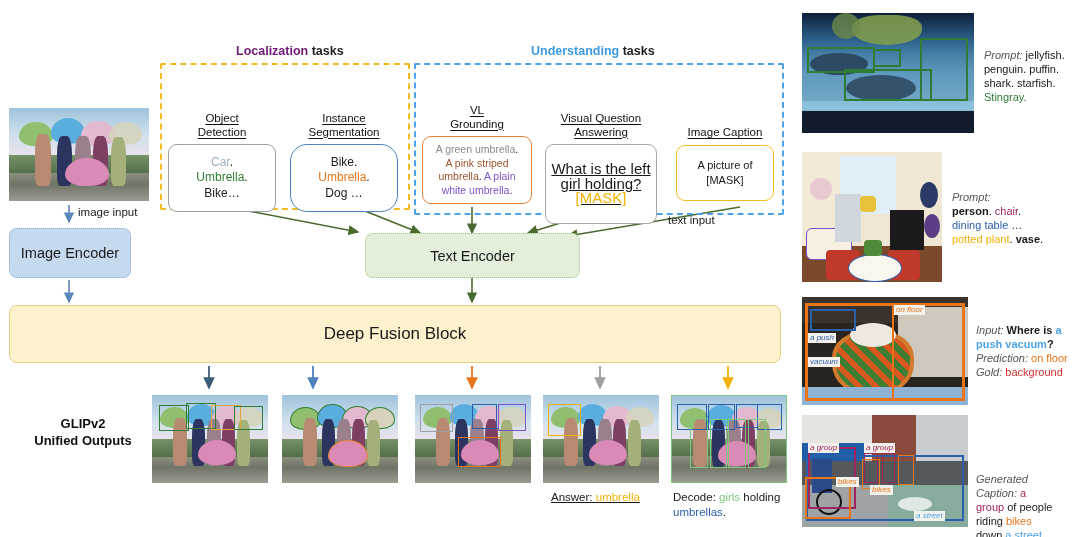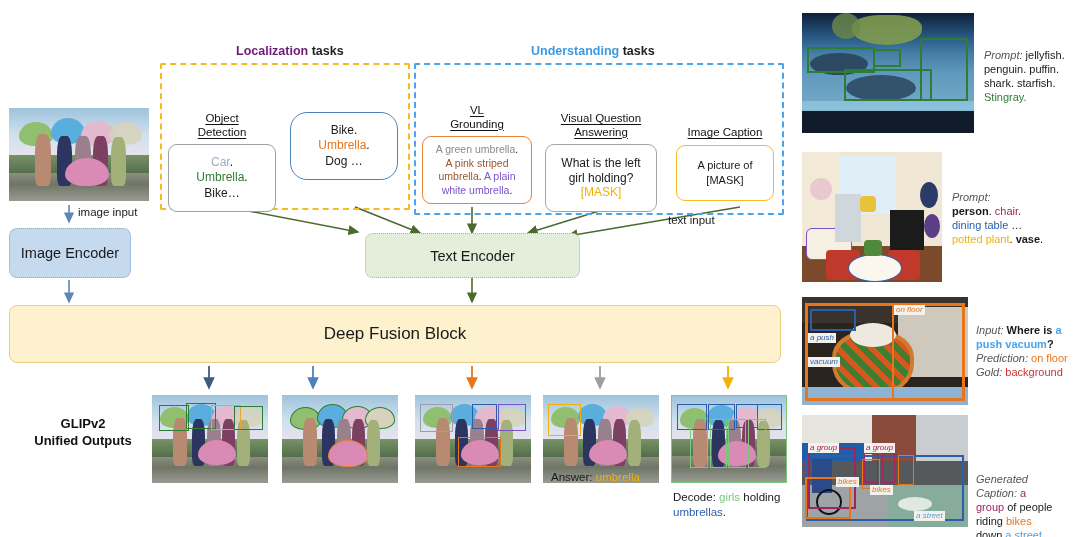--- a/index.html
+++ b/index.html
@@ -151,20 +151,24 @@
   <div class="task-card" style="height:68px;">
     <div>
       <div><span class="c-gray">Car</span><span class="c-dark">.</span></div>
       <div><span class="c-green">Umbrella</span><span class="c-dark">.</span></div>
       <div><span class="c-dark">Bike…</span></div>
     </div>
   </div>
 </div>
 
 <div class="task-col" style="left:290px;top:80px;width:108px;">
+  <div class="task-head">
+    <span>Instance</span><br>
+    <span>Segmentation</span>
+  </div>
   <div class="task-card blue" style="height:68px;">
     <div>
       <div><span class="c-dark">Bike</span><span class="c-dark">.</span></div>
       <div><span class="c-orange">Umbrella</span><span class="c-dark">.</span></div>
       <div><span class="c-dark">Dog …</span></div>
     </div>
   </div>
 </div>
 
 <div class="task-col" style="left:422px;top:72px;width:110px;">
@@ -180,21 +184,21 @@
       <div><span class="c-purple">white umbrella</span><span class="c-dark">.</span></div>
     </div>
   </div>
 </div>
 
 <div class="task-col" style="left:545px;top:80px;width:112px;">
   <div class="task-head">
     <span>Visual Question</span><br>
     <span>Answering</span>
   </div>
-  <div class="task-card gray" style="height:68px;font-size:12px;line-height:14.5px;">
+  <div class="task-card gray" style="height:80px;font-size:15px;line-height:14.5px;text-decoration:underline;">
     <div>
       <div><span class="c-dark">What is the left</span></div>
       <div><span class="c-dark">girl holding?</span></div>
       <div><span class="c-yellow">[MASK]</span></div>
     </div>
   </div>
 </div>
 
 <div class="task-col" style="left:676px;top:80px;width:98px;">
   <div class="task-head" style="margin-top:14px;margin-bottom:5px;">
@@ -331,21 +335,21 @@
   <div class="bb" style="left:5px;top:8px;width:30px;height:26px;border-color:#2b5faa;"></div>
   <div class="bb" style="left:36px;top:8px;width:27px;height:26px;border-color:#2b5faa;"></div>
   <div class="bb" style="left:64px;top:8px;width:22px;height:24px;border-color:#2b5faa;"></div>
   <div class="bb" style="left:85px;top:8px;width:25px;height:26px;border-color:#2b5faa;"></div>
   <div class="bb" style="left:18px;top:22px;width:18px;height:50px;border-color:#7dc87d;"></div>
   <div class="bb" style="left:38px;top:23px;width:17px;height:49px;border-color:#7dc87d;"></div>
   <div class="bb" style="left:56px;top:23px;width:18px;height:49px;border-color:#7dc87d;"></div>
   <div class="bb" style="left:76px;top:23px;width:18px;height:49px;border-color:#7dc87d;"></div>
 </div>
 
-<div class="outcap" style="left:551px;top:470px;">
+<div class="outcap" style="left:551px;top:490px;text-decoration:underline;">
   <span class="c-dark">Answer: </span><span class="c-yellow">umbrella</span>
 </div>
 <div class="outcap" style="left:673px;top:490px;width:120px;">
   <span class="c-dark">Decode</span><span class="c-dark">: </span><span class="c-ltgreen">girls</span><span class="c-dark"> holding </span><span class="c-blue">umbrellas</span><span class="c-dark">.</span>
 </div>
 
 <div class="rphoto" style="left:802px;top:13px;width:172px;height:120px;background:linear-gradient(180deg,#0d1f3a 0%,#2c5f8a 22%,#67a9cf 50%,#8fc3dd 80%,#1c2740 100%);">
   <div style="position:absolute;left:50px;top:2px;width:70px;height:30px;background:#7f9b4e;border-radius:40% 40% 50% 50%;opacity:.9;"></div>
   <div style="position:absolute;left:30px;top:0;width:28px;height:26px;background:#6d8a48;border-radius:50%;opacity:.8;"></div>
   <div style="position:absolute;left:0;top:40px;width:172px;height:48px;background:#4e7c9e;opacity:.35;"></div>

